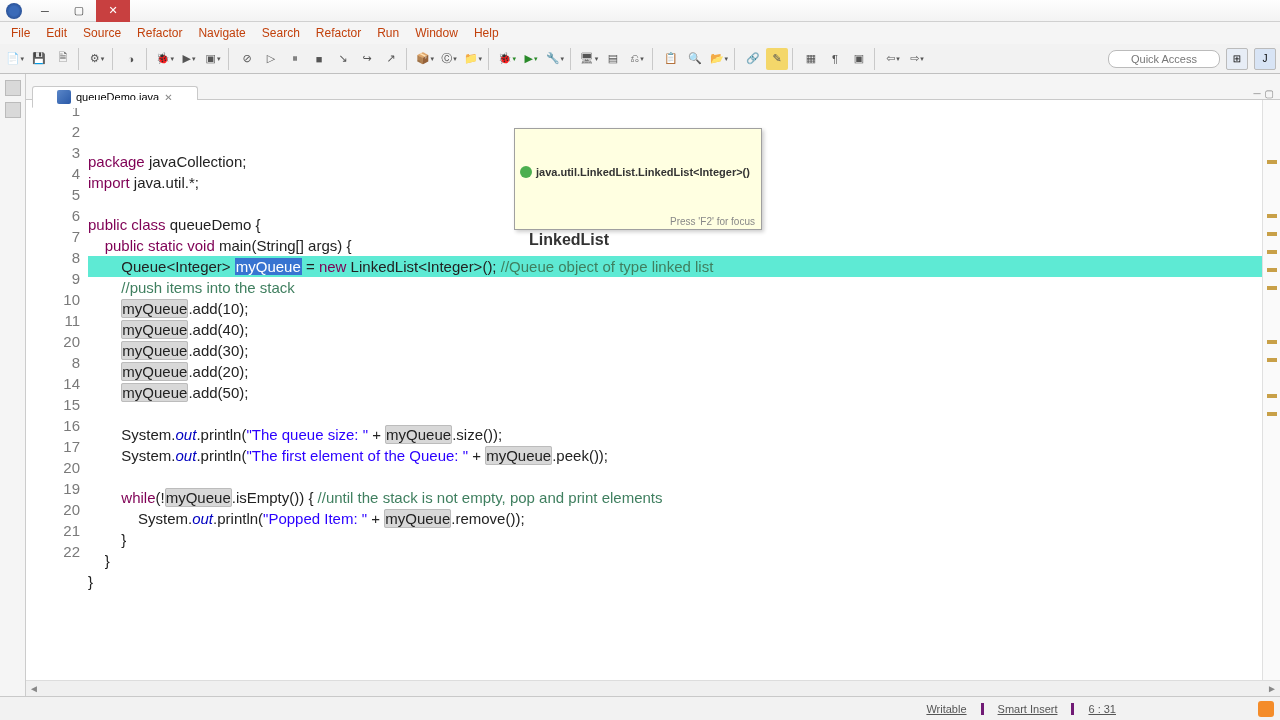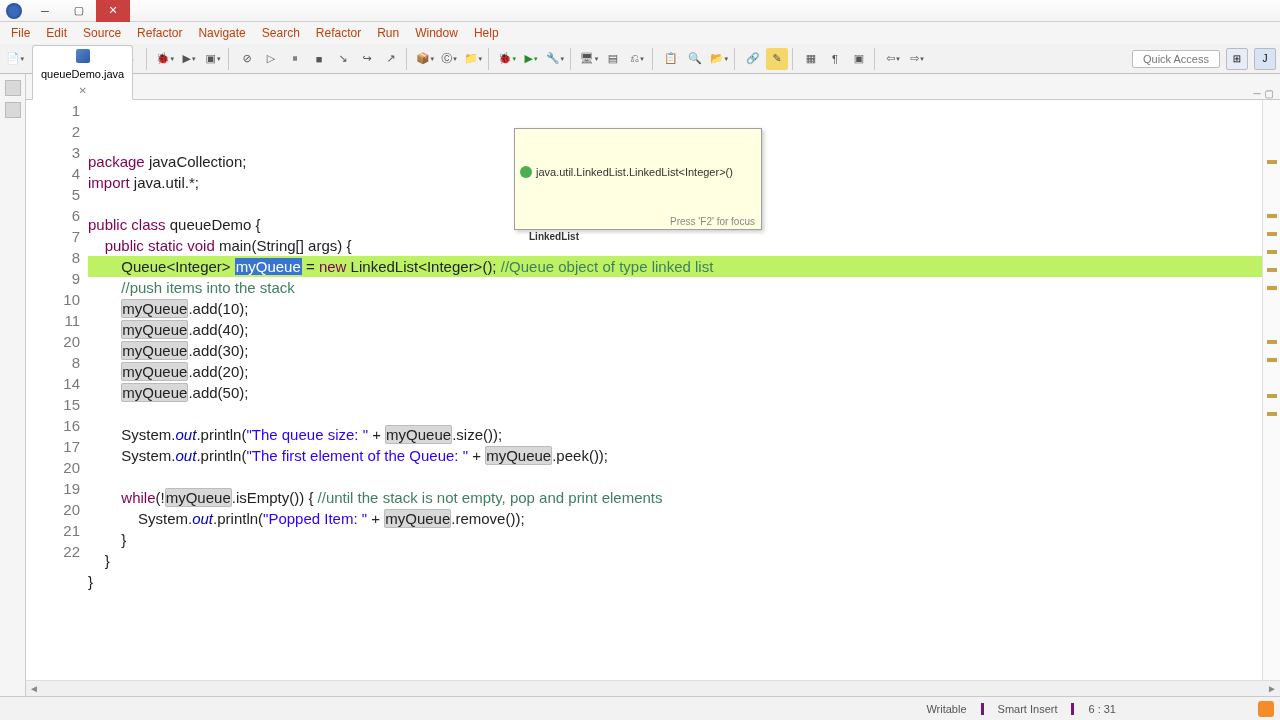--- a/index.html
+++ b/index.html
@@ -15,70 +15,70 @@
 
 
 .menu-bar { height: 22px; background: #f5f5f5; display: flex; align-items: center; padding: 0 3px; font-size: 12px; }
 .menu-item { padding: 2px 8px; color: #c2410c; }
 
 
 .toolbar { height: 30px; background: #f2f2f2; border-bottom: 1px solid #c0c0c0; display: flex; align-items: center; padding: 0 4px; gap: 2px; }
 .tool-btn { width: 22px; height: 22px; display: flex; align-items: center; justify-content: center; font-size: 11px; color: #555; border-radius: 2px; }
 .tool-btn.drop::after { content:"▾"; font-size:7px; margin-left:1px; }
 .tool-sep { width: 4px; height: 22px; border-left: 1px solid #c9c9c9; margin: 0 2px; }
-.quick-access { margin-left: auto; border: 1px solid #bbb; background: #fff; padding: 2px 10px; font-size: 11px; color: #777; border-radius: 2px; }
+.quick-access { margin-left: auto; border: 1px solid #bbb; background: #fff; padding: 2px 22px; font-size: 11px; color: #777; border-radius: 8px; }
 .persp-btn { width: 22px; height: 22px; border: 1px solid #bbb; margin-left: 4px; background: #e7edf6; border-radius: 2px; display:flex; align-items:center; justify-content:center; font-size:10px; }
 
 
 .wb { display: flex; height: calc(720px - 22px - 22px - 30px - 24px); }
 .left-strip { width: 26px; background: #f5f5f5; border-right: 1px solid #ccc; display:flex; flex-direction:column; align-items:center; gap:6px; padding-top:6px; }
 .left-strip .mini { width:16px; height:16px; background:#d9d9d9; border:1px solid #bbb; }
 
 
 .editor-wrap { flex: 1; display: flex; flex-direction: column; background: #fff; }
 .tab-strip { height: 26px; display: flex; align-items: flex-end; background: #f5f5f5; padding-left: 6px; border-bottom: 1px solid #c9c9c9; }
-.tab { display: flex; align-items: center; gap: 5px; background: #fff; border: 1px solid #c9c9c9; border-bottom: 1px solid #fff; padding: 3px 8px; font-size: 11px; border-radius: 3px 3px 0 0; position: relative; top: 1px; flex-direction: column; }
+.tab { display: flex; align-items: center; gap: 5px; background: #fff; border: 1px solid #c9c9c9; border-bottom: 1px solid #fff; padding: 3px 24px; font-size: 11px; border-radius: 3px 3px 0 0; position: relative; top: 9px; }
 .tab .file-icon { width: 14px; height: 14px; background: linear-gradient(135deg,#5a86c8,#2a5aa8); border-radius: 2px; display:inline-block; }
 .tab .close-x { font-size: 10px; color: #888; }
 .tab-controls { margin-left:auto; display:flex; gap:4px; padding-right:6px; }
 .tab-controls span { font-size:10px; color:#888; }
 
 
 .editor-body { flex:1; display:flex; overflow:hidden; font-family: Consolas, "Courier New", monospace; font-size: 15px; }
 .gutter-markers { width: 18px; background:#fff; border-right:none; }
 .gutter-line { width: 44px; text-align: right; color: #7a7a7a; padding-right: 8px; user-select:none; background:#fff; }
 .code-area { flex:1; position: relative; white-space: pre; color:#222; background:#fff; }
 .line { height: 21px; line-height: 21px; }
-.hl-line { background:#bef264; }
+.hl-line { background:#5eead4; }
 .sel { background:#3874d1; color:#fff; padding:0 1px; }
 .occ { background:#d8d8d8; border:1px solid #bcbcbc; border-radius:2px; }
 
 
 .kw { color:#7f0055; font-weight:normal; }
 .str { color:#2a00ff; }
 .cmt { color:#3f7f5f; }
 .stat { color:#0000c0; font-style:italic; }
 
 
 .hover-tip { position:absolute; top: 28px; left: 426px; width: 248px; height: 102px; background:#ffffe1; border:1px solid #a0a0a0; box-shadow: 2px 2px 4px rgba(0,0,0,.2); font-family: "Segoe UI", sans-serif; }
-.hover-tip .hdr { display:flex; align-items:center; gap:4px; padding:3px 5px; font-size:11px; color:#333; }
+.hover-tip .hdr { display:flex; align-items:center; gap:4px; padding:3px 5px; font-size:11px; color:#333;font-weight:bold; }
 .hover-tip .hdr .g { width:12px; height:12px; background:#4caf50; border-radius:50%; display:inline-block; }
-.hover-tip .body { padding: 16px 14px 2px; font-size:10px; font-weight:bold; color:#333; }
+.hover-tip .body { padding: 16px 14px 2px; font-size:16px; font-weight:bold; color:#333; }
 .hover-tip .foot { position:absolute; bottom:2px; right:6px; font-size:10px; color:#888; }
 
 
 .right-ruler { width:18px; background:#fafafa; border-left:1px solid #e0e0e0; position:relative; }
 .right-ruler .mark { position:absolute; right:3px; width:10px; height:4px; background:#c8a048; }
 
 
 .hscroll { height:16px; background:#f0f0f0; border-top:1px solid #ddd; display:flex; align-items:center; }
 .hscroll .ar { width:16px; text-align:center; font-size:10px; color:#888; }
 
 
-.status-bar { height:24px; background:#f2f2f2; border-top:1px solid #c9c9c9; display:flex; align-items:center; font-size:11px; color:#555; padding:0 6px; }
+.status-bar { height:24px; background:#f2f2f2; border-top:1px solid #c9c9c9; display:flex; align-items:center; font-size:11px; color:#555; padding:0 6px;text-decoration:underline; }
 .status-bar .cell { padding: 0 14px; border-left:3px solid #701a75; }
 .status-bar .cell:first-child { border-left:none; margin-left:auto; }
 .status-bar .feed { width:16px; height:16px; background:#f48c2a; border-radius:3px; margin-left:8px; }
 </style>
 </head>
 <body>
 
 <div class="title-bar">
   <div class="title-icon"></div>
   <div class="win-controls">

